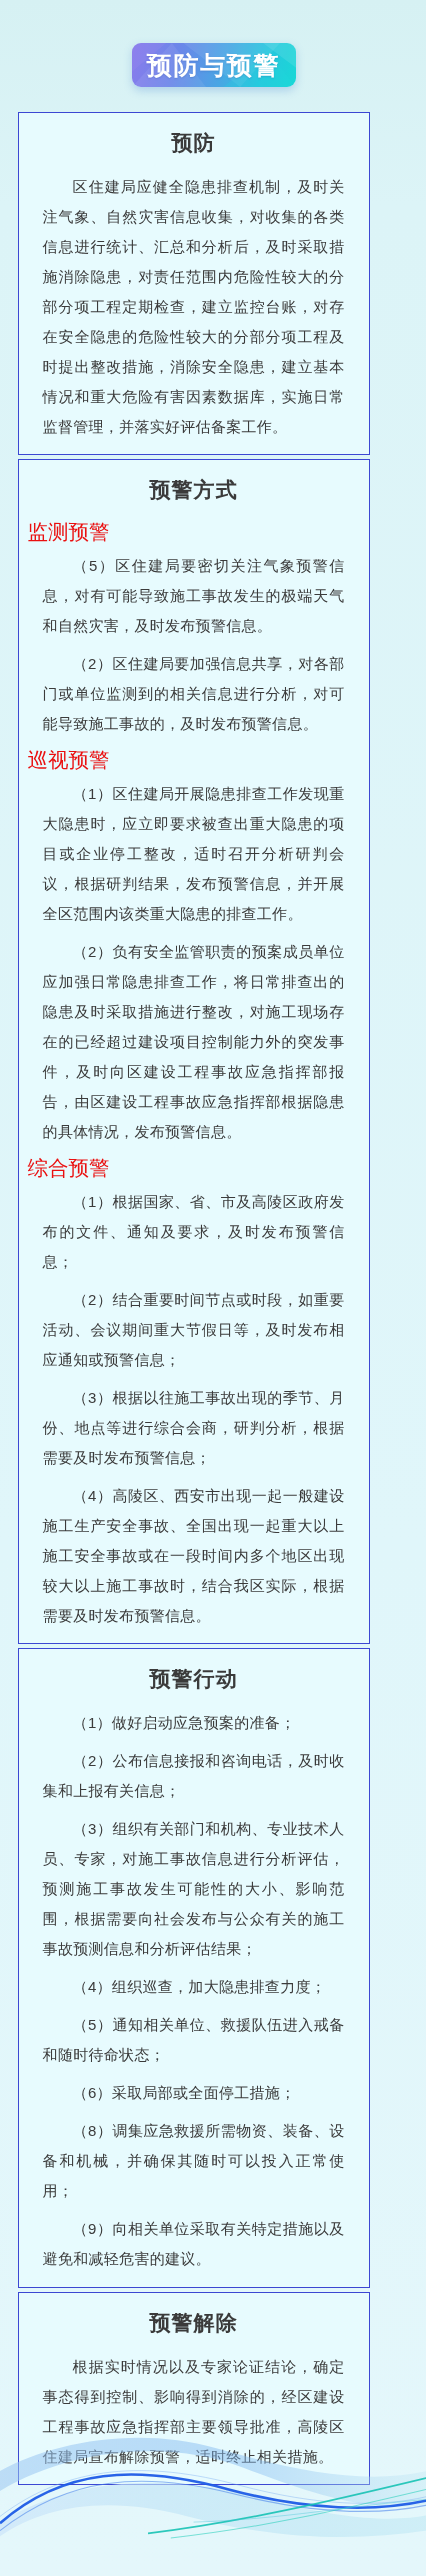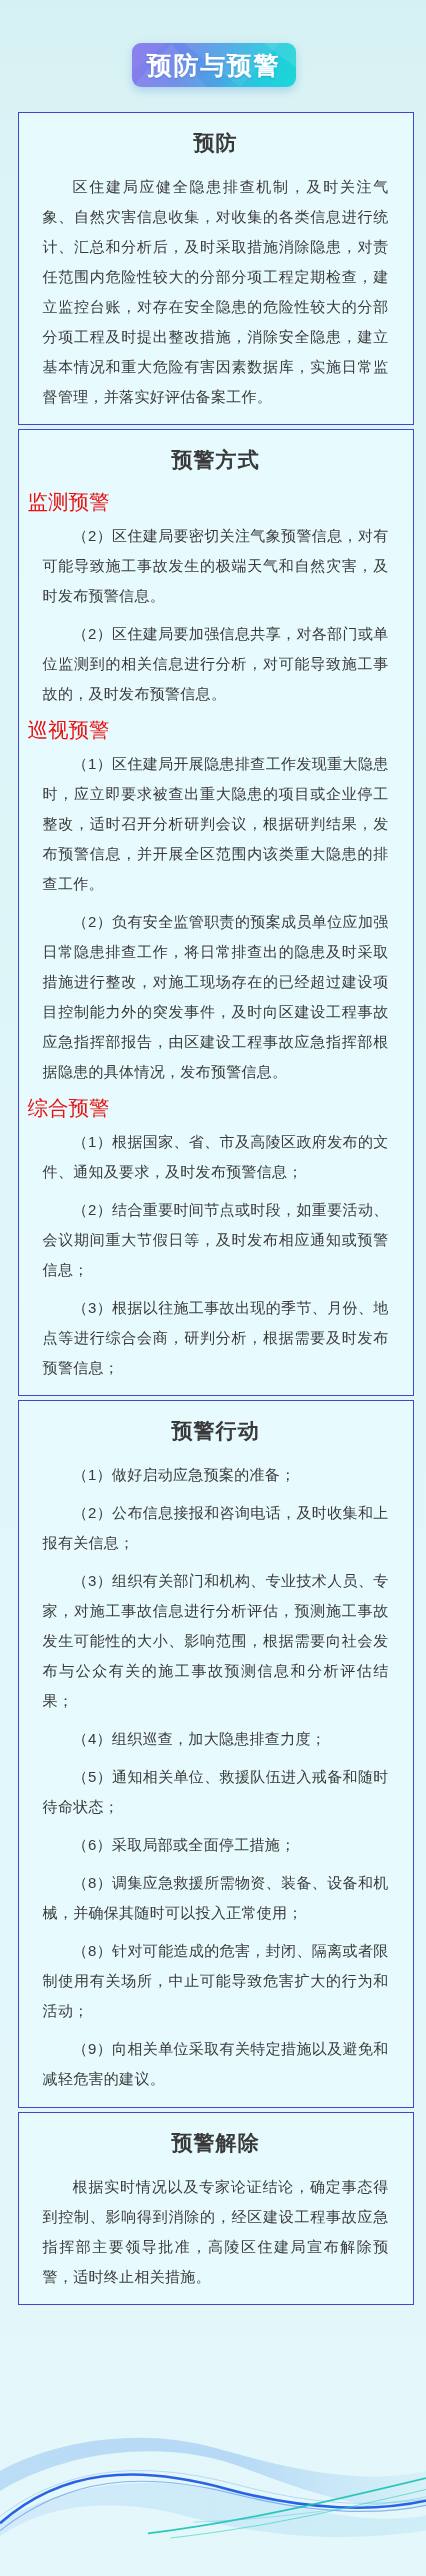--- a/index.html
+++ b/index.html
@@ -14,21 +14,21 @@
     background:linear-gradient(105deg,#8a7cec 0%,#6b86e9 28%,#49a5e4 55%,#27c6de 78%,#19d8d6 100%);
     display:flex;align-items:center;justify-content:center;
     box-shadow:0 3.4px 9px rgba(70,130,210,.28);
     overflow:hidden;
   }
   .banner-facets{position:absolute;left:0;top:0;width:100%;height:100%;}
   .banner-title{
     position:relative;color:#ffffff;font-size:25px;font-weight:bold;letter-spacing:1.7px;
     text-shadow:0 1.1px 1.7px rgba(40,80,160,.25);white-space:nowrap;
   }
-  .content{position:absolute;top:112px;left:17.6px;width:396px;}
+  .content{position:absolute;top:112px;left:17.6px;width:352px;}
   .card{
     box-sizing:border-box;border:1.1px solid #3c47d3;background:#e7fbfe;
     padding:8px 9px 10.2px;margin-bottom:4px;
   }
   .card-title{
     font-size:21px;font-weight:bold;color:#3a3a3a;text-align:center;
     margin:8px 0 15px;letter-spacing:1.1px;
   }
   .sub-heading{
     font-size:20.5px;font-weight:normal;color:#ea1010;margin:8px 0 6.8px;line-height:25px;
@@ -55,40 +55,40 @@
 </div>
 
 <div class="content">
     <section class="card">
       <h2 class="card-title">预防</h2>
       <p class="para">区住建局应健全隐患排查机制，及时关注气象、自然灾害信息收集，对收集的各类信息进行统计、汇总和分析后，及时采取措施消除隐患，对责任范围内危险性较大的分部分项工程定期检查，建立监控台账，对存在安全隐患的危险性较大的分部分项工程及时提出整改措施，消除安全隐患，建立基本情况和重大危险有害因素数据库，实施日常监督管理，并落实好评估备案工作。</p>
     </section>
     <section class="card">
       <h2 class="card-title">预警方式</h2>
       <div class="sub-heading">监测预警</div>
-      <p class="para">（2）区住建局要密切关注气象预警信息，对有可能导致施工事故发生的极端天气和自然灾害，及时发布预警信息。</p>
+      <p class="para">（5）区住建局要密切关注气象预警信息，对有可能导致施工事故发生的极端天气和自然灾害，及时发布预警信息。</p>
       <p class="para">（2）区住建局要加强信息共享，对各部门或单位监测到的相关信息进行分析，对可能导致施工事故的，及时发布预警信息。</p>
       <div class="sub-heading">巡视预警</div>
       <p class="para">（1）区住建局开展隐患排查工作发现重大隐患时，应立即要求被查出重大隐患的项目或企业停工整改，适时召开分析研判会议，根据研判结果，发布预警信息，并开展全区范围内该类重大隐患的排查工作。</p>
       <p class="para">（2）负有安全监管职责的预案成员单位应加强日常隐患排查工作，将日常排查出的隐患及时采取措施进行整改，对施工现场存在的已经超过建设项目控制能力外的突发事件，及时向区建设工程事故应急指挥部报告，由区建设工程事故应急指挥部根据隐患的具体情况，发布预警信息。</p>
       <div class="sub-heading">综合预警</div>
       <p class="para">（1）根据国家、省、市及高陵区政府发布的文件、通知及要求，及时发布预警信息；</p>
       <p class="para">（2）结合重要时间节点或时段，如重要活动、会议期间重大节假日等，及时发布相应通知或预警信息；</p>
       <p class="para">（3）根据以往施工事故出现的季节、月份、地点等进行综合会商，研判分析，根据需要及时发布预警信息；</p>
+      <p class="para">（4）高陵区、西安市出现一起一般建设施工生产安全事故、全国出现一起重大以上施工安全事故或在一段时间内多个地区出现较大以上施工事故时，结合我区实际，根据需要及时发布预警信息。</p>
     </section>
     <section class="card">
       <h2 class="card-title">预警行动</h2>
       <p class="para">（1）做好启动应急预案的准备；</p>
       <p class="para">（2）公布信息接报和咨询电话，及时收集和上报有关信息；</p>
       <p class="para">（3）组织有关部门和机构、专业技术人员、专家，对施工事故信息进行分析评估，预测施工事故发生可能性的大小、影响范围，根据需要向社会发布与公众有关的施工事故预测信息和分析评估结果；</p>
       <p class="para">（4）组织巡查，加大隐患排查力度；</p>
       <p class="para">（5）通知相关单位、救援队伍进入戒备和随时待命状态；</p>
       <p class="para">（6）采取局部或全面停工措施；</p>
       <p class="para">（8）调集应急救援所需物资、装备、设备和机械，并确保其随时可以投入正常使用；</p>
-      <p class="para">（8）针对可能造成的危害，封闭、隔离或者限制使用有关场所，中止可能导致危害扩大的行为和活动；</p>
       <p class="para">（9）向相关单位采取有关特定措施以及避免和减轻危害的建议。</p>
     </section>
     <section class="card">
       <h2 class="card-title">预警解除</h2>
       <p class="para">根据实时情况以及专家论证结论，确定事态得到控制、影响得到消除的，经区建设工程事故应急指挥部主要领导批准，高陵区住建局宣布解除预警，适时终止相关措施。</p>
     </section>
   </div>
 
 <svg class="wave" viewBox="0 0 750 245" preserveAspectRatio="none" aria-hidden="true">
   <defs>

